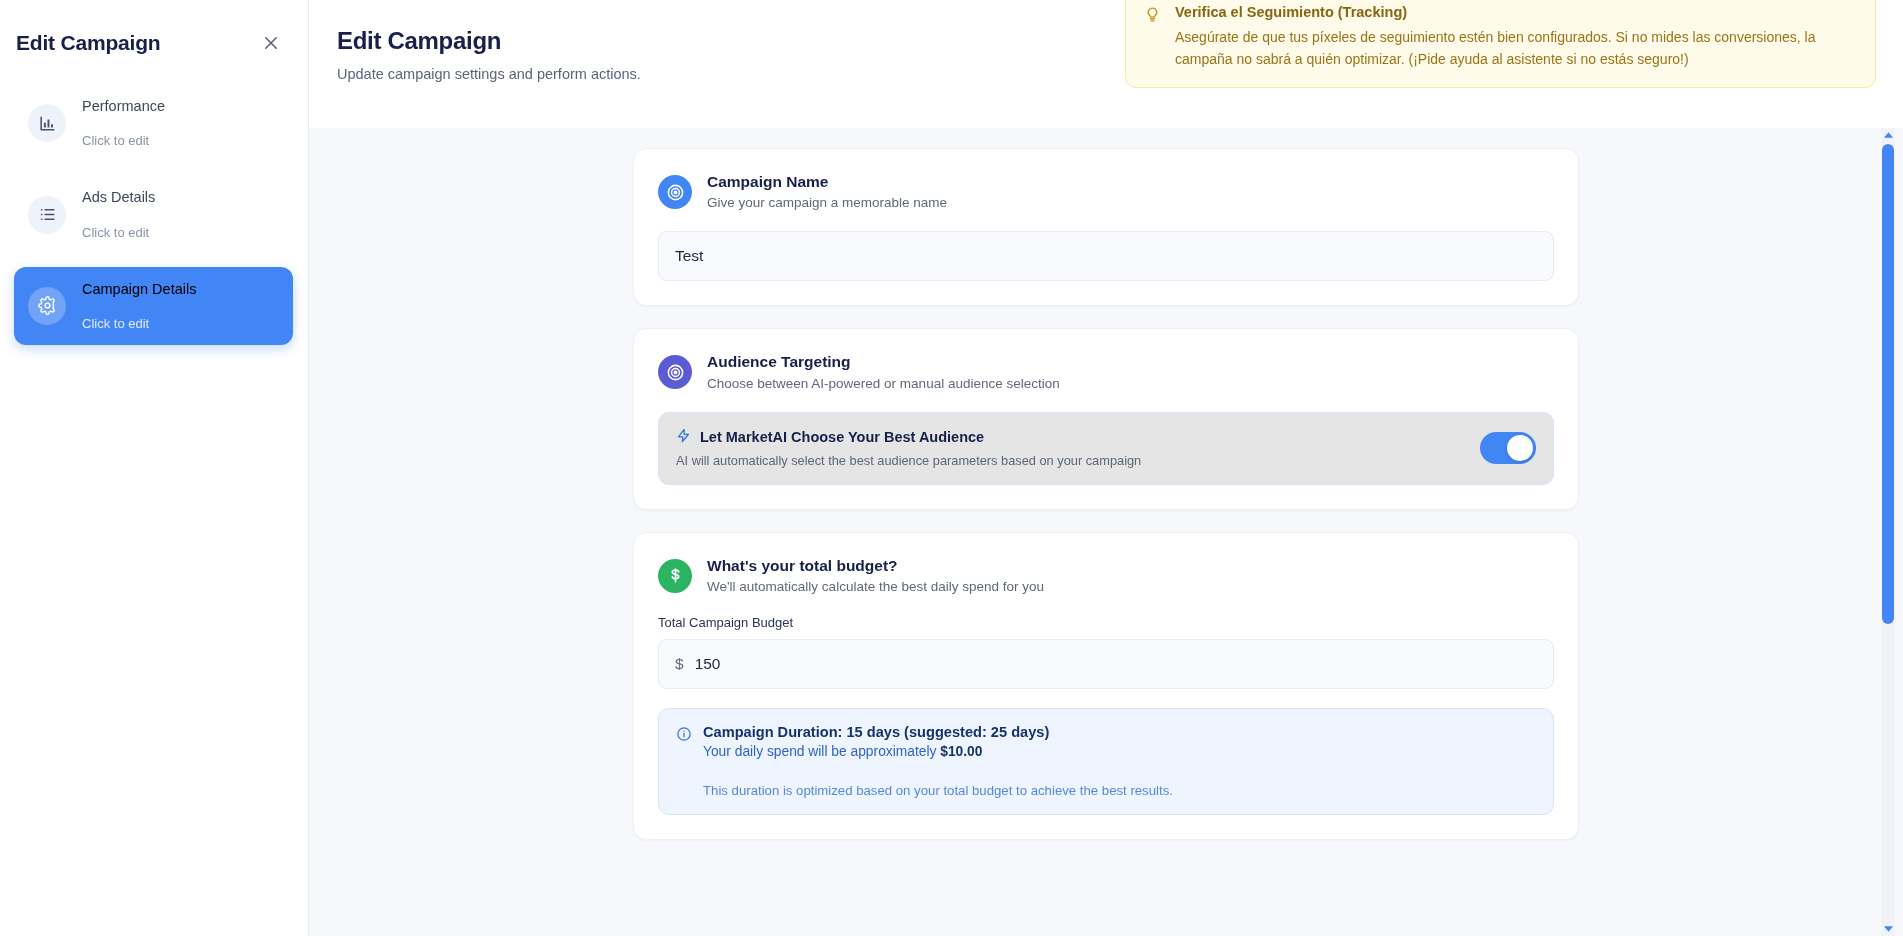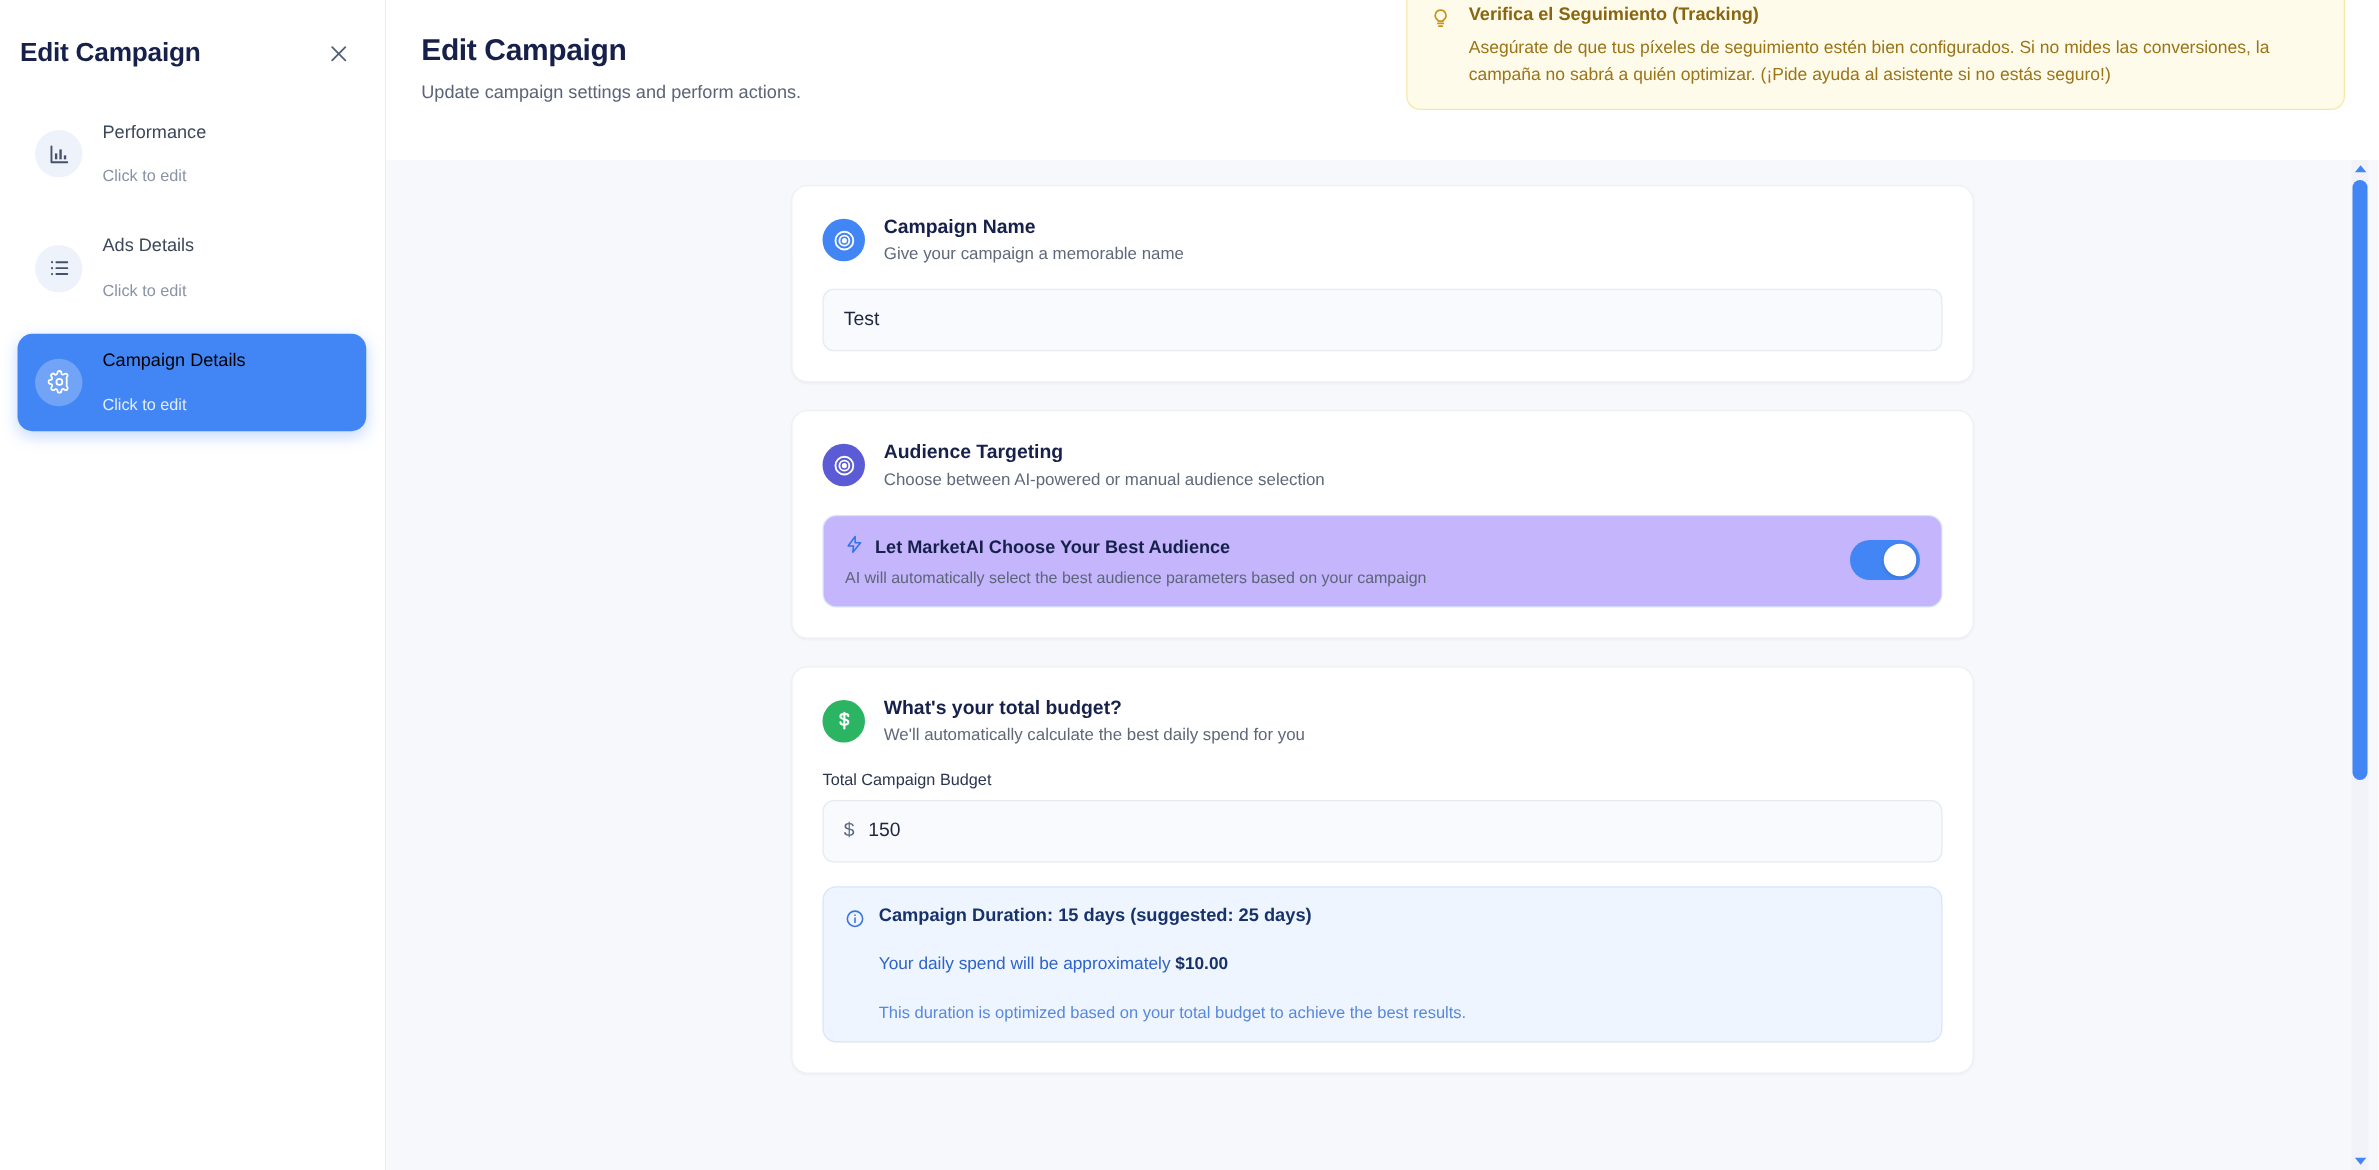--- a/index.html
+++ b/index.html
@@ -243,21 +243,21 @@
     color: #1d2740;
     font-family: "Liberation Sans", sans-serif;
     display: flex;
     align-items: center;
   }
 
   .ai-toggle-row {
     display: flex;
     align-items: center;
     justify-content: space-between;
-    background: #c4b5fd;
+    background: #e5e5e5;
     border: 1px solid #d3e3fb;
     border-radius: 11px;
     padding: 15px 17px 16px 17px;
     gap: 16px;
   }
 
   .ai-toggle-head {
     display: flex;
     align-items: center;
     gap: 9px;
@@ -327,21 +327,21 @@
     display: flex;
     gap: 11px;
   }
 
   .info-icon { flex: 0 0 16px; margin-top: 2px; color: #3b74e0; }
 
   .duration-title {
     font-size: 14.6px;
     font-weight: bold;
     color: #17326b;
-    margin-bottom: 22px;
+    margin-bottom: 4px;
   }
 
   .duration-line {
     font-size: 13.8px;
     color: #2f63c7;
     margin-bottom: 24px;
   }
 
   .duration-line b { color: #17326b; font-weight: bold; }
 

